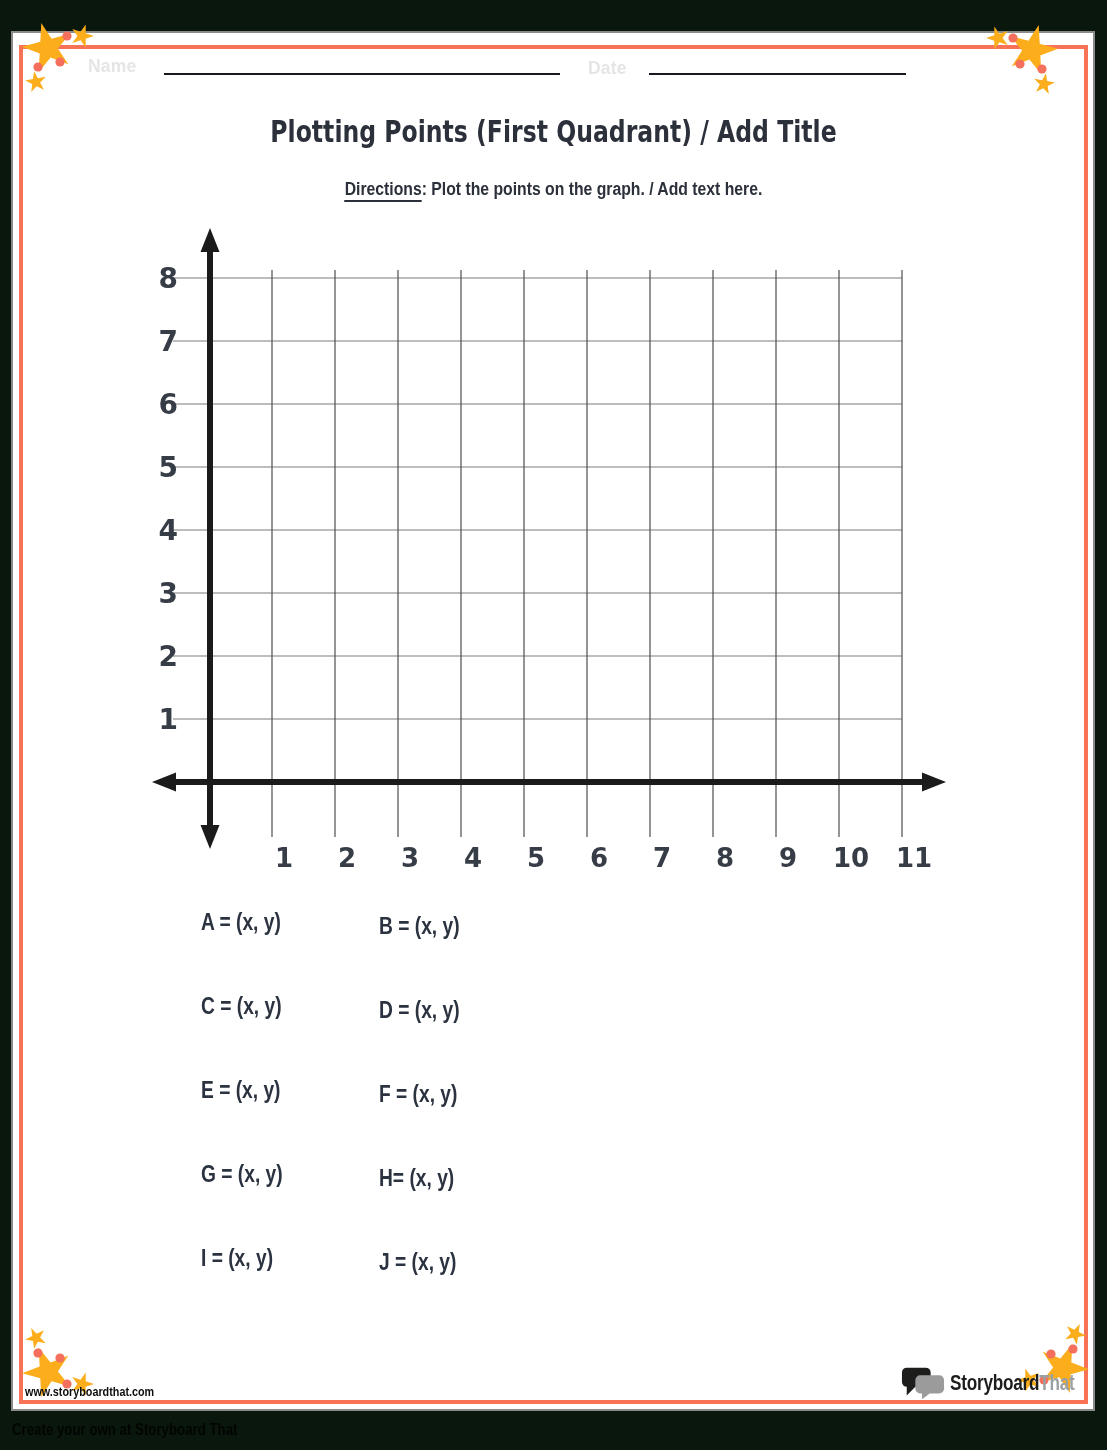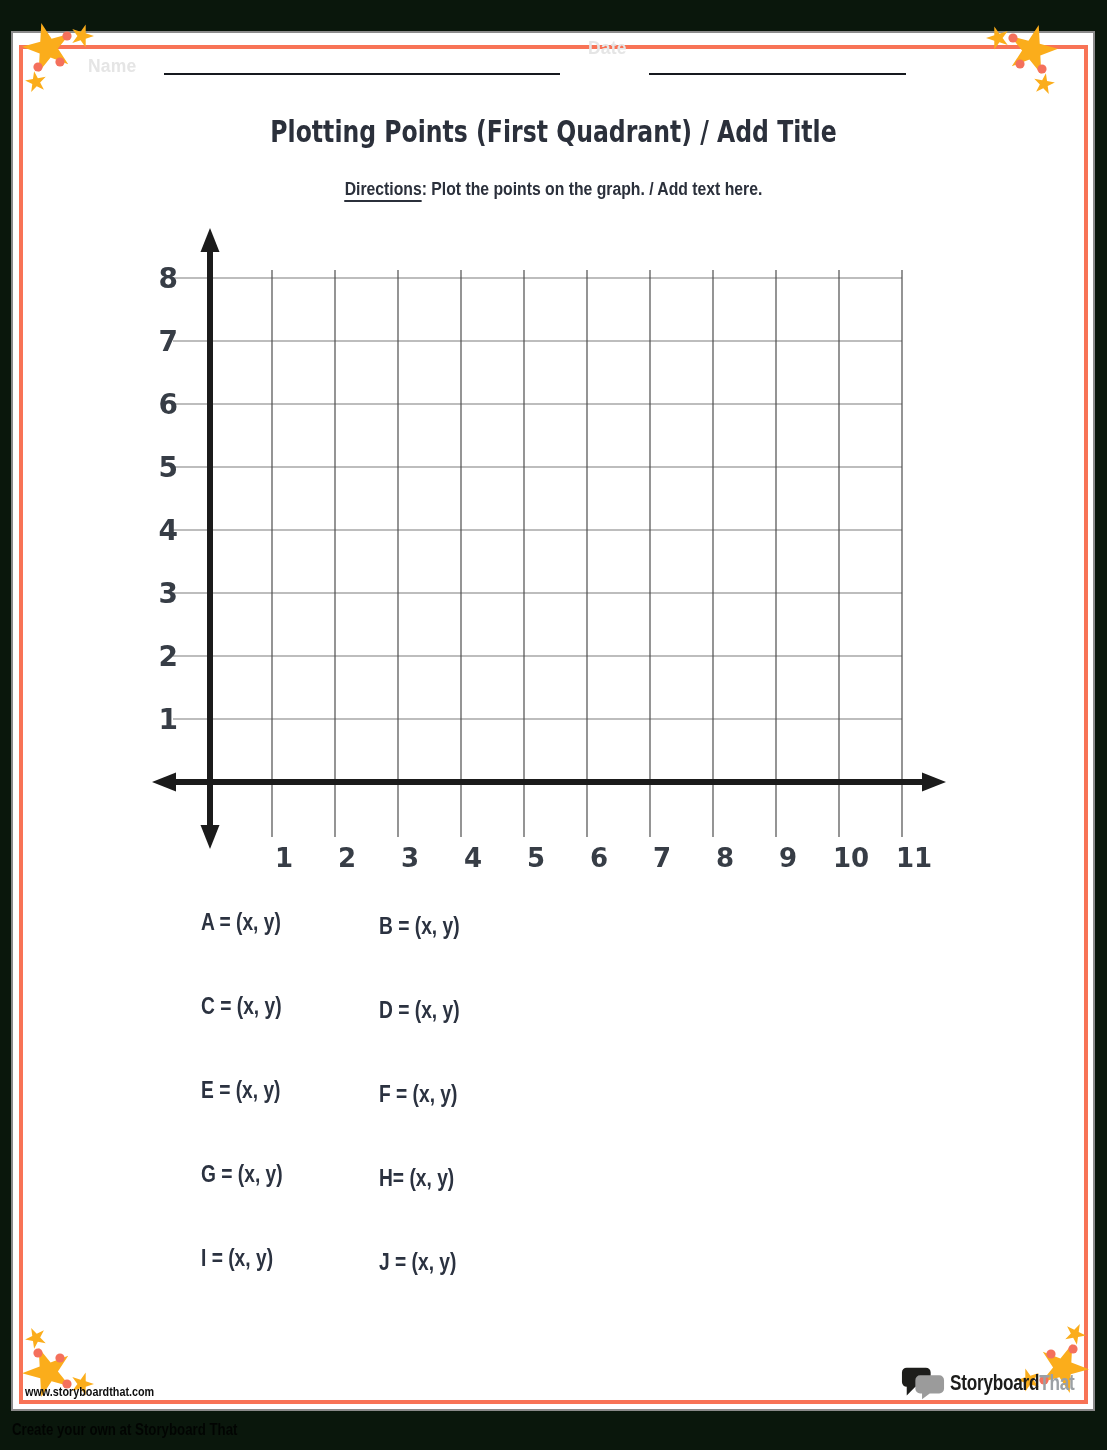--- a/index.html
+++ b/index.html
@@ -26,21 +26,21 @@
   .star-tr { left:966px; top:16px;  transform:scaleX(-1); }
   .star-bl { left:14px;  top:1306px; transform:scaleY(-1); }
   .star-br { left:997px; top:1302px; transform:scale(-1,-1); }
 
   .field-label {
     position:absolute;
     font-weight:bold; font-size:17.5px; color:#e5e5e5; letter-spacing:.2px;
     white-space:nowrap;
   }
   #name-label { left:88px;  top:56px; }
-  #date-label { left:588px; top:38px; }
+  #date-label { left:588px; top:58px; }
   .rule { position:absolute; height:2px; background:#16191F; }
   #name-rule { left:164px; top:73px; width:396px; }
   #date-rule { left:649px; top:73px; width:257px; }
 
   .title {
     position:absolute; left:0; top:113px; width:1107px;
     text-align:center;
     font-family:"DejaVu Sans", sans-serif;
     font-weight:bold; font-size:31px; color:#2B303B;
     transform:scaleX(.76); transform-origin:50% 50%;

